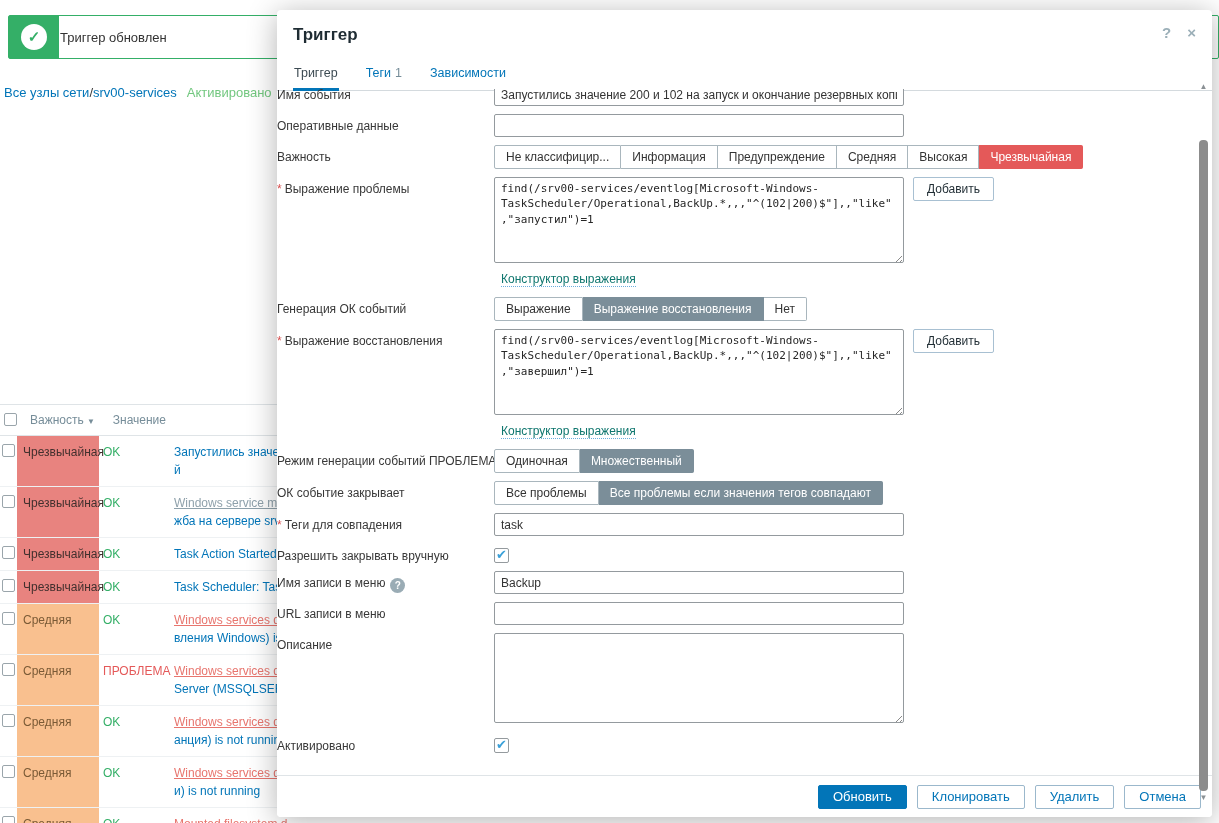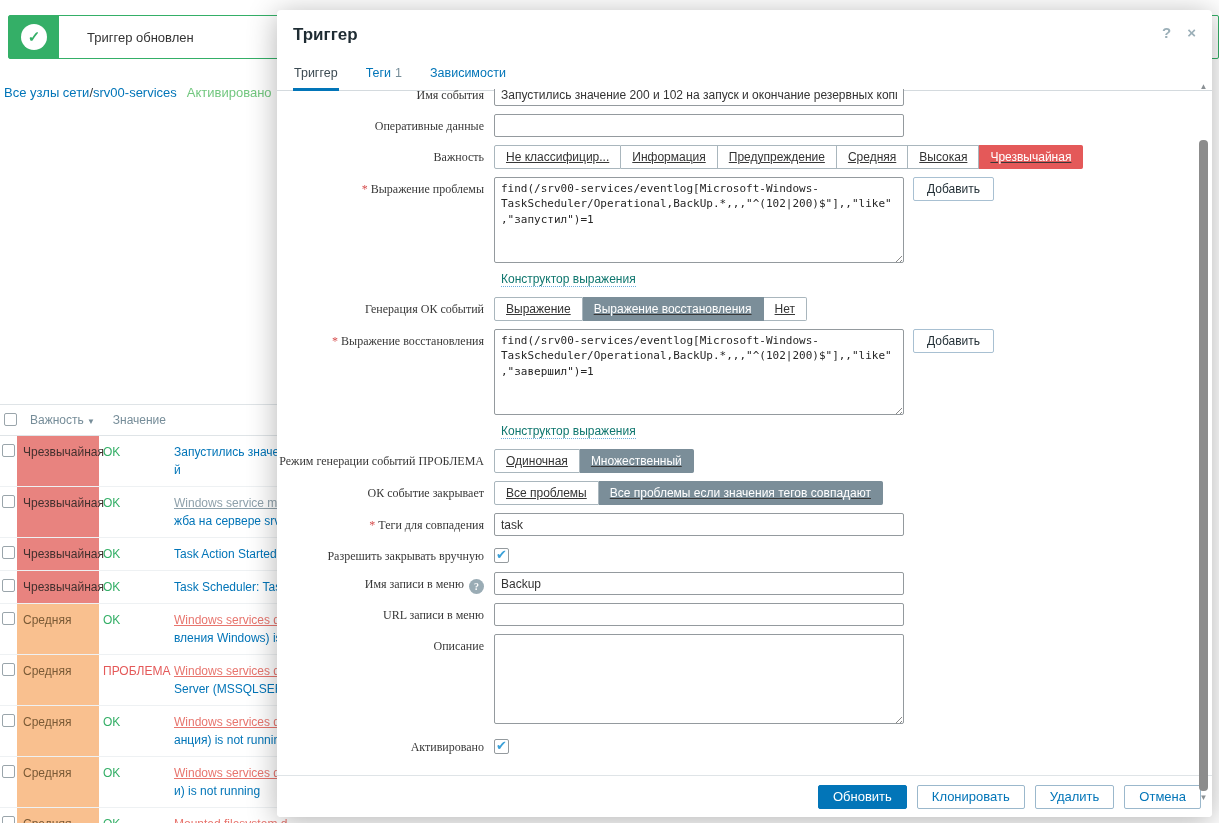--- a/index.html
+++ b/index.html
@@ -11,21 +11,21 @@
 
   
   .banner {
     position:absolute; left:8px; top:15px; right:0; height:44px;
     border:1px solid #34af67; border-radius:2px; background:#fff;
     display:flex; z-index:1;
   }
   .banner-icon-wrap { width:50px; background:#34af67; display:flex; align-items:center; justify-content:center; }
   .banner-circle { width:26px; height:26px; border-radius:50%; background:#fff; color:#34af67;
     display:flex; align-items:center; justify-content:center; font-size:15px; font-weight:bold; }
-  .banner-text { display:flex; align-items:center; padding-left:28px; font-size:13px; color:#333; }
+  .banner-text { display:flex; align-items:center; padding-left:1px; font-size:13px; color:#333; }
 
   .breadcrumb { position:absolute; left:4px; top:84px; font-size:13px; display:flex; align-items:center; z-index:1; white-space:nowrap; }
   .crumb-link { color:#0275b8; cursor:pointer; }
   .crumb-sep { color:#383838; }
   .crumb-status { color:#72c77f; margin-left:10px; }
   .zbx-badge { background:#52b36e; color:#fff; font-size:10px; font-weight:bold;
     padding:3px 6px; border-radius:2px; margin-left:6px; letter-spacing:.5px; }
 
   .trigger-table { position:absolute; left:0; top:404px; width:430px; z-index:1; }
   .t-head, .t-row { display:grid; grid-template-columns:17px 82px 71px 1fr; align-items:stretch; }
@@ -59,39 +59,39 @@
 
   .tabs { display:flex; gap:26px; padding:0 16px; border-bottom:1px solid #d4dade; margin-top:13px; }
   .tab { padding:8px 1px 10px; font-size:12.5px; color:#0275b8; position:relative; cursor:pointer; white-space:nowrap; }
   .tab.active { color:#3c4a52; }
   .tab.active::after { content:""; position:absolute; left:0; right:0; bottom:-1px; height:3px; background:#0275b8; }
   .tab-count { color:#768d99; margin-left:4px; }
 
   .modal-body { position:absolute; top:79px; bottom:42px; left:0; right:16px; overflow:hidden; }
   .form-inner { margin-top:-6px; padding-top:0; }
   .form-row { display:flex; align-items:flex-start; margin-bottom:8px; }
-  .form-label { width:207px; text-align:right; padding-top:5px; flex-shrink:0; white-space:nowrap; color:#383838;font-family:Liberation Serif, serif; }
+  .form-label { width:207px; text-align:left; padding-top:5px; flex-shrink:0; white-space:nowrap; color:#383838; }
   .req { color:#d64e4e; margin-right:3px; }
   .form-control { margin-left:10px; display:flex; align-items:flex-start; }
   .text-input { width:410px; height:23px; border:1px solid #949a9e; border-radius:2px;
     font-size:12px; padding:0 6px; font-family:"Liberation Sans",sans-serif; color:#333; background:#fff; }
   .ta-wrap { position:relative; }
   .expr-area { width:410px; height:86px; border:1px solid #949a9e; border-radius:2px;
     font-family:"DejaVu Sans Mono",monospace; font-size:11px; padding:3px 6px; resize:none;
     line-height:1.4; color:#262626; overflow:hidden; }
   .desc-area { font-family:"Liberation Sans",sans-serif; font-size:12px; height:90px; }
   .resize-corner { position:absolute; right:2px; bottom:4px; width:9px; height:9px;
     background:repeating-linear-gradient(135deg, transparent 0 2px, #8a8a8a 2px 3px);
     clip-path:polygon(100% 0, 100% 100%, 0 100%); pointer-events:none; }
   .add-btn { margin-left:9px; height:24px; padding:0 13px; background:#fff;
     border:1px solid #a8c0d2; border-radius:2px; font-size:12px; color:#1f2c33; cursor:pointer; }
   .constructor-row { margin-left:224px; margin-bottom:10px; margin-top:-2px; }
   .constructor-link { color:#0f766e; font-size:12px; border-bottom:1px dotted #6aaede; cursor:pointer; display:inline-block; }
 
-  .seg { display:inline-flex;text-decoration:underline; }
+  .seg { display:inline-flex; }
   .seg-opt { border:1px solid #a9b6bd; border-left-width:0; padding:0 11px; height:24px;
     display:flex; align-items:center; font-size:12px; background:#fff; color:#333; cursor:pointer; white-space:nowrap; }
   .seg-opt:first-child { border-left-width:1px; border-radius:2px 0 0 2px; }
   .seg-opt:last-child { border-radius:0 2px 2px 0; }
   .seg-opt.sel-red { background:#e45959; border-color:#e45959; color:#fff; }
   .seg-opt.sel-gray { background:#7b8e99; border-color:#7b8e99; color:#fff; }
 
   .cb { width:15px; height:15px; border:1px solid #949a9e; border-radius:2px; background:#fff; position:relative; margin-top:4px; cursor:pointer; }
   .cb.checked::after { content:"\2714"; position:absolute; left:1px; top:-2px; color:#3aa0d8; font-size:13px; }
 

